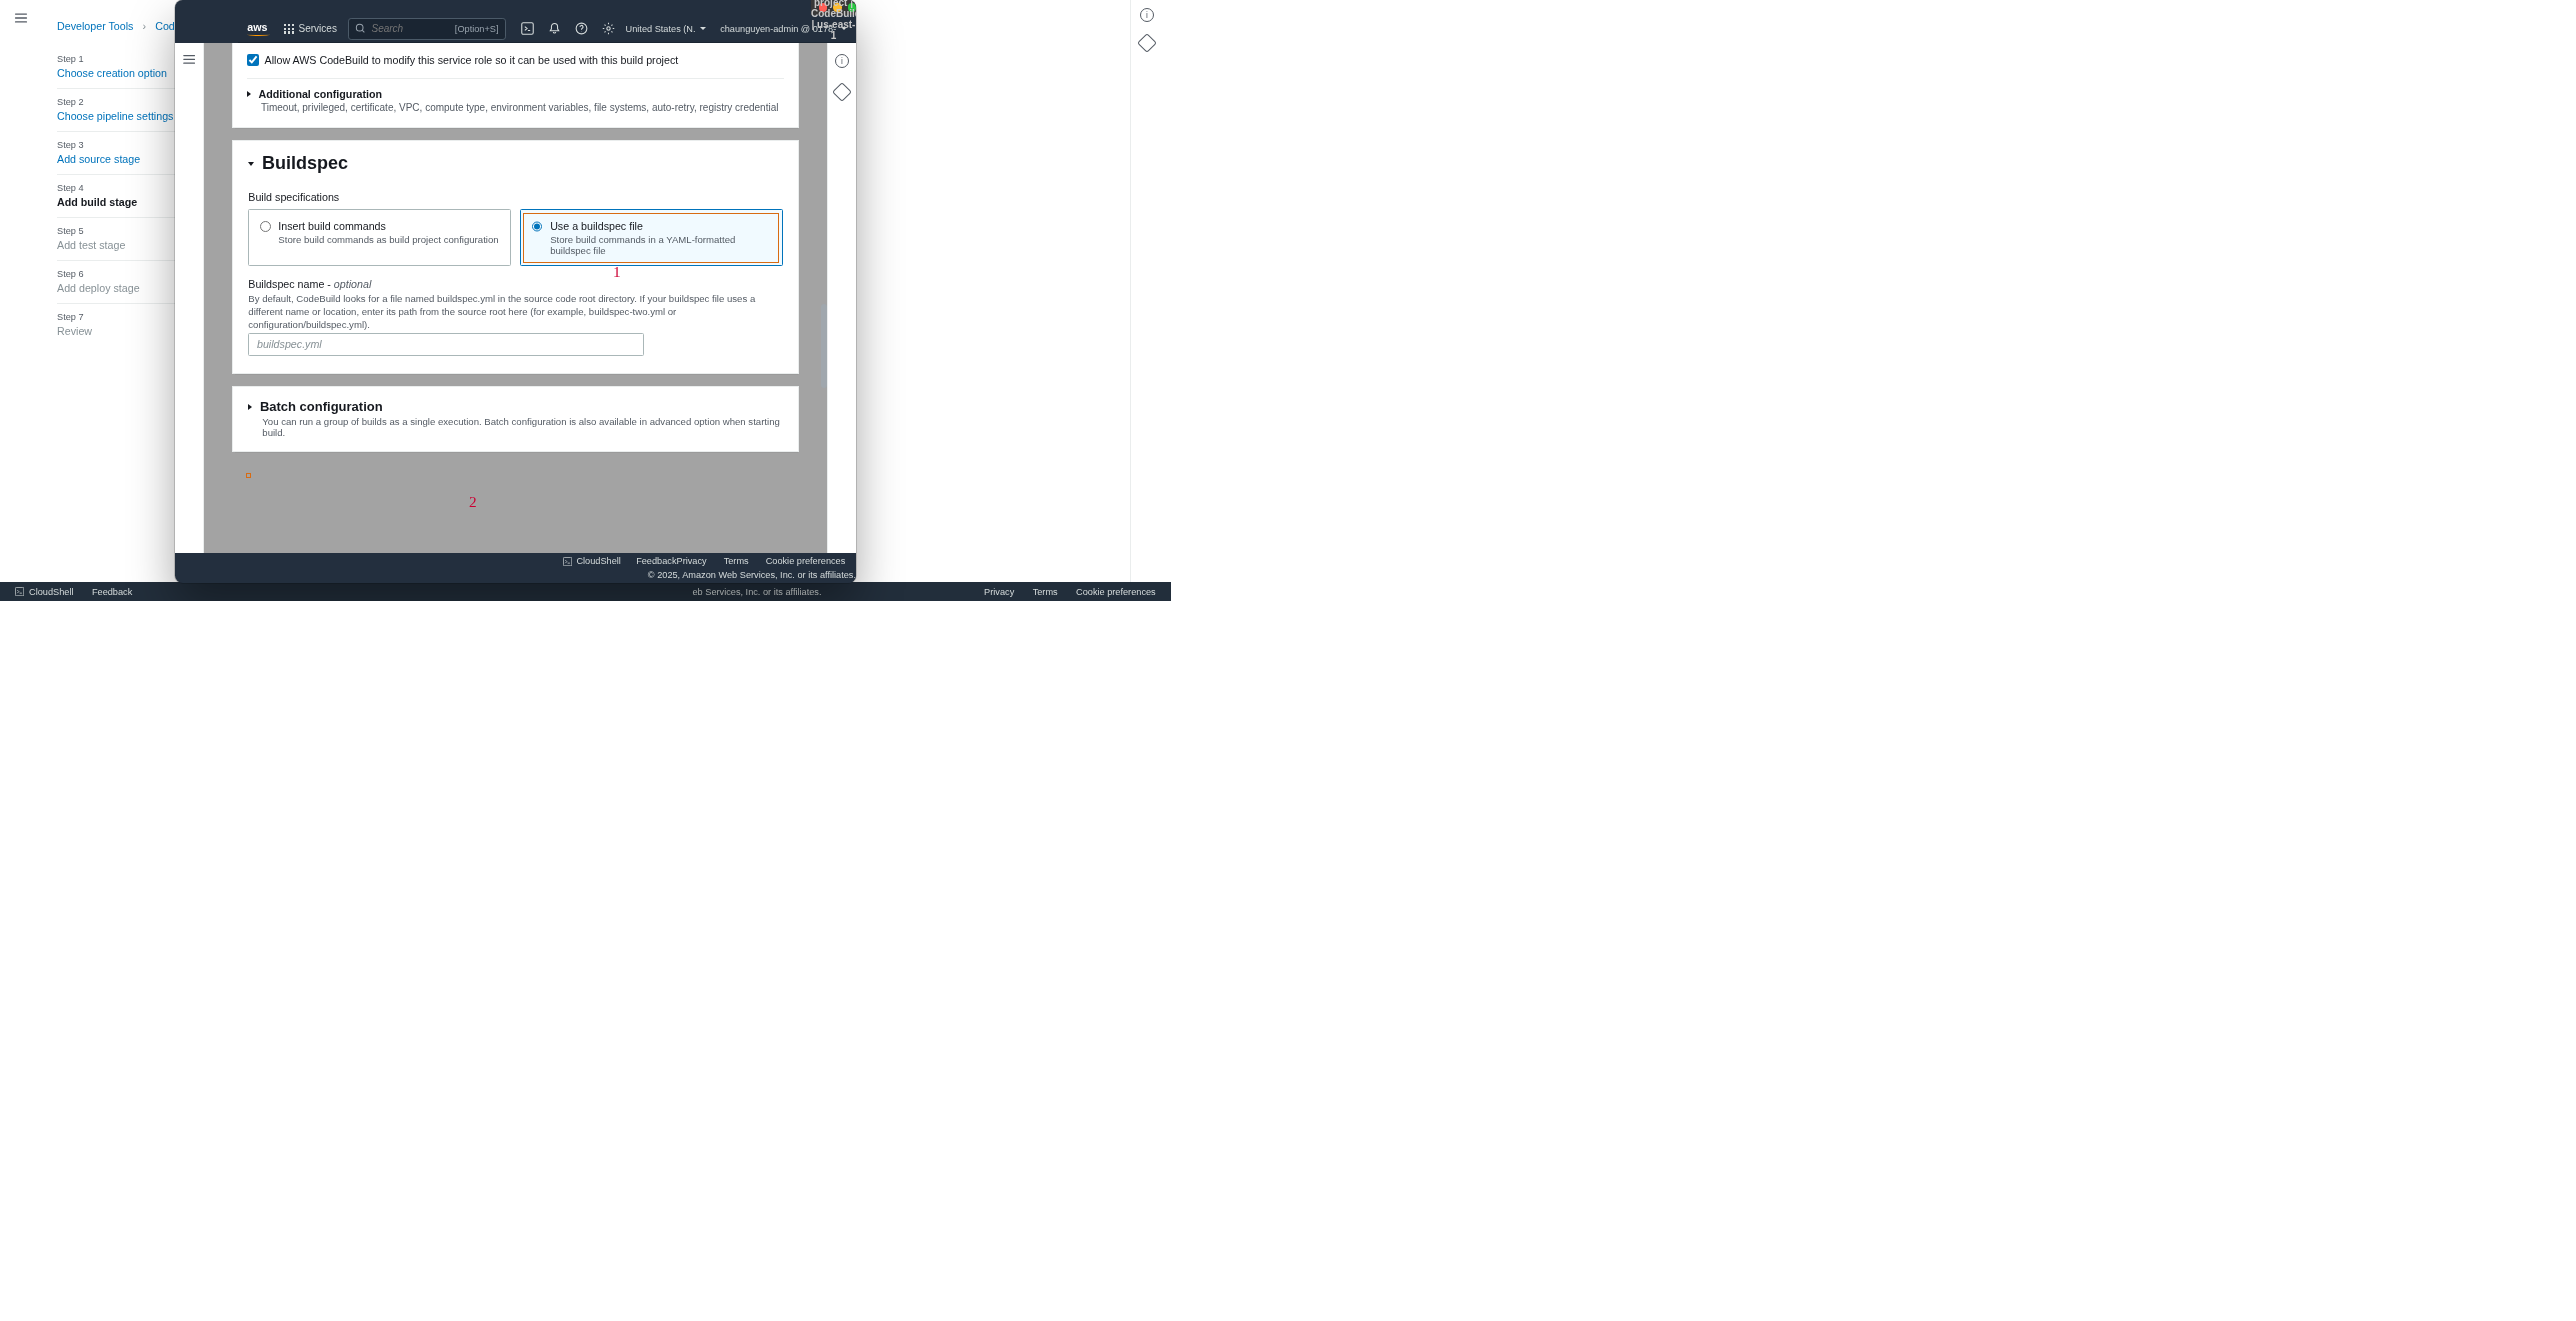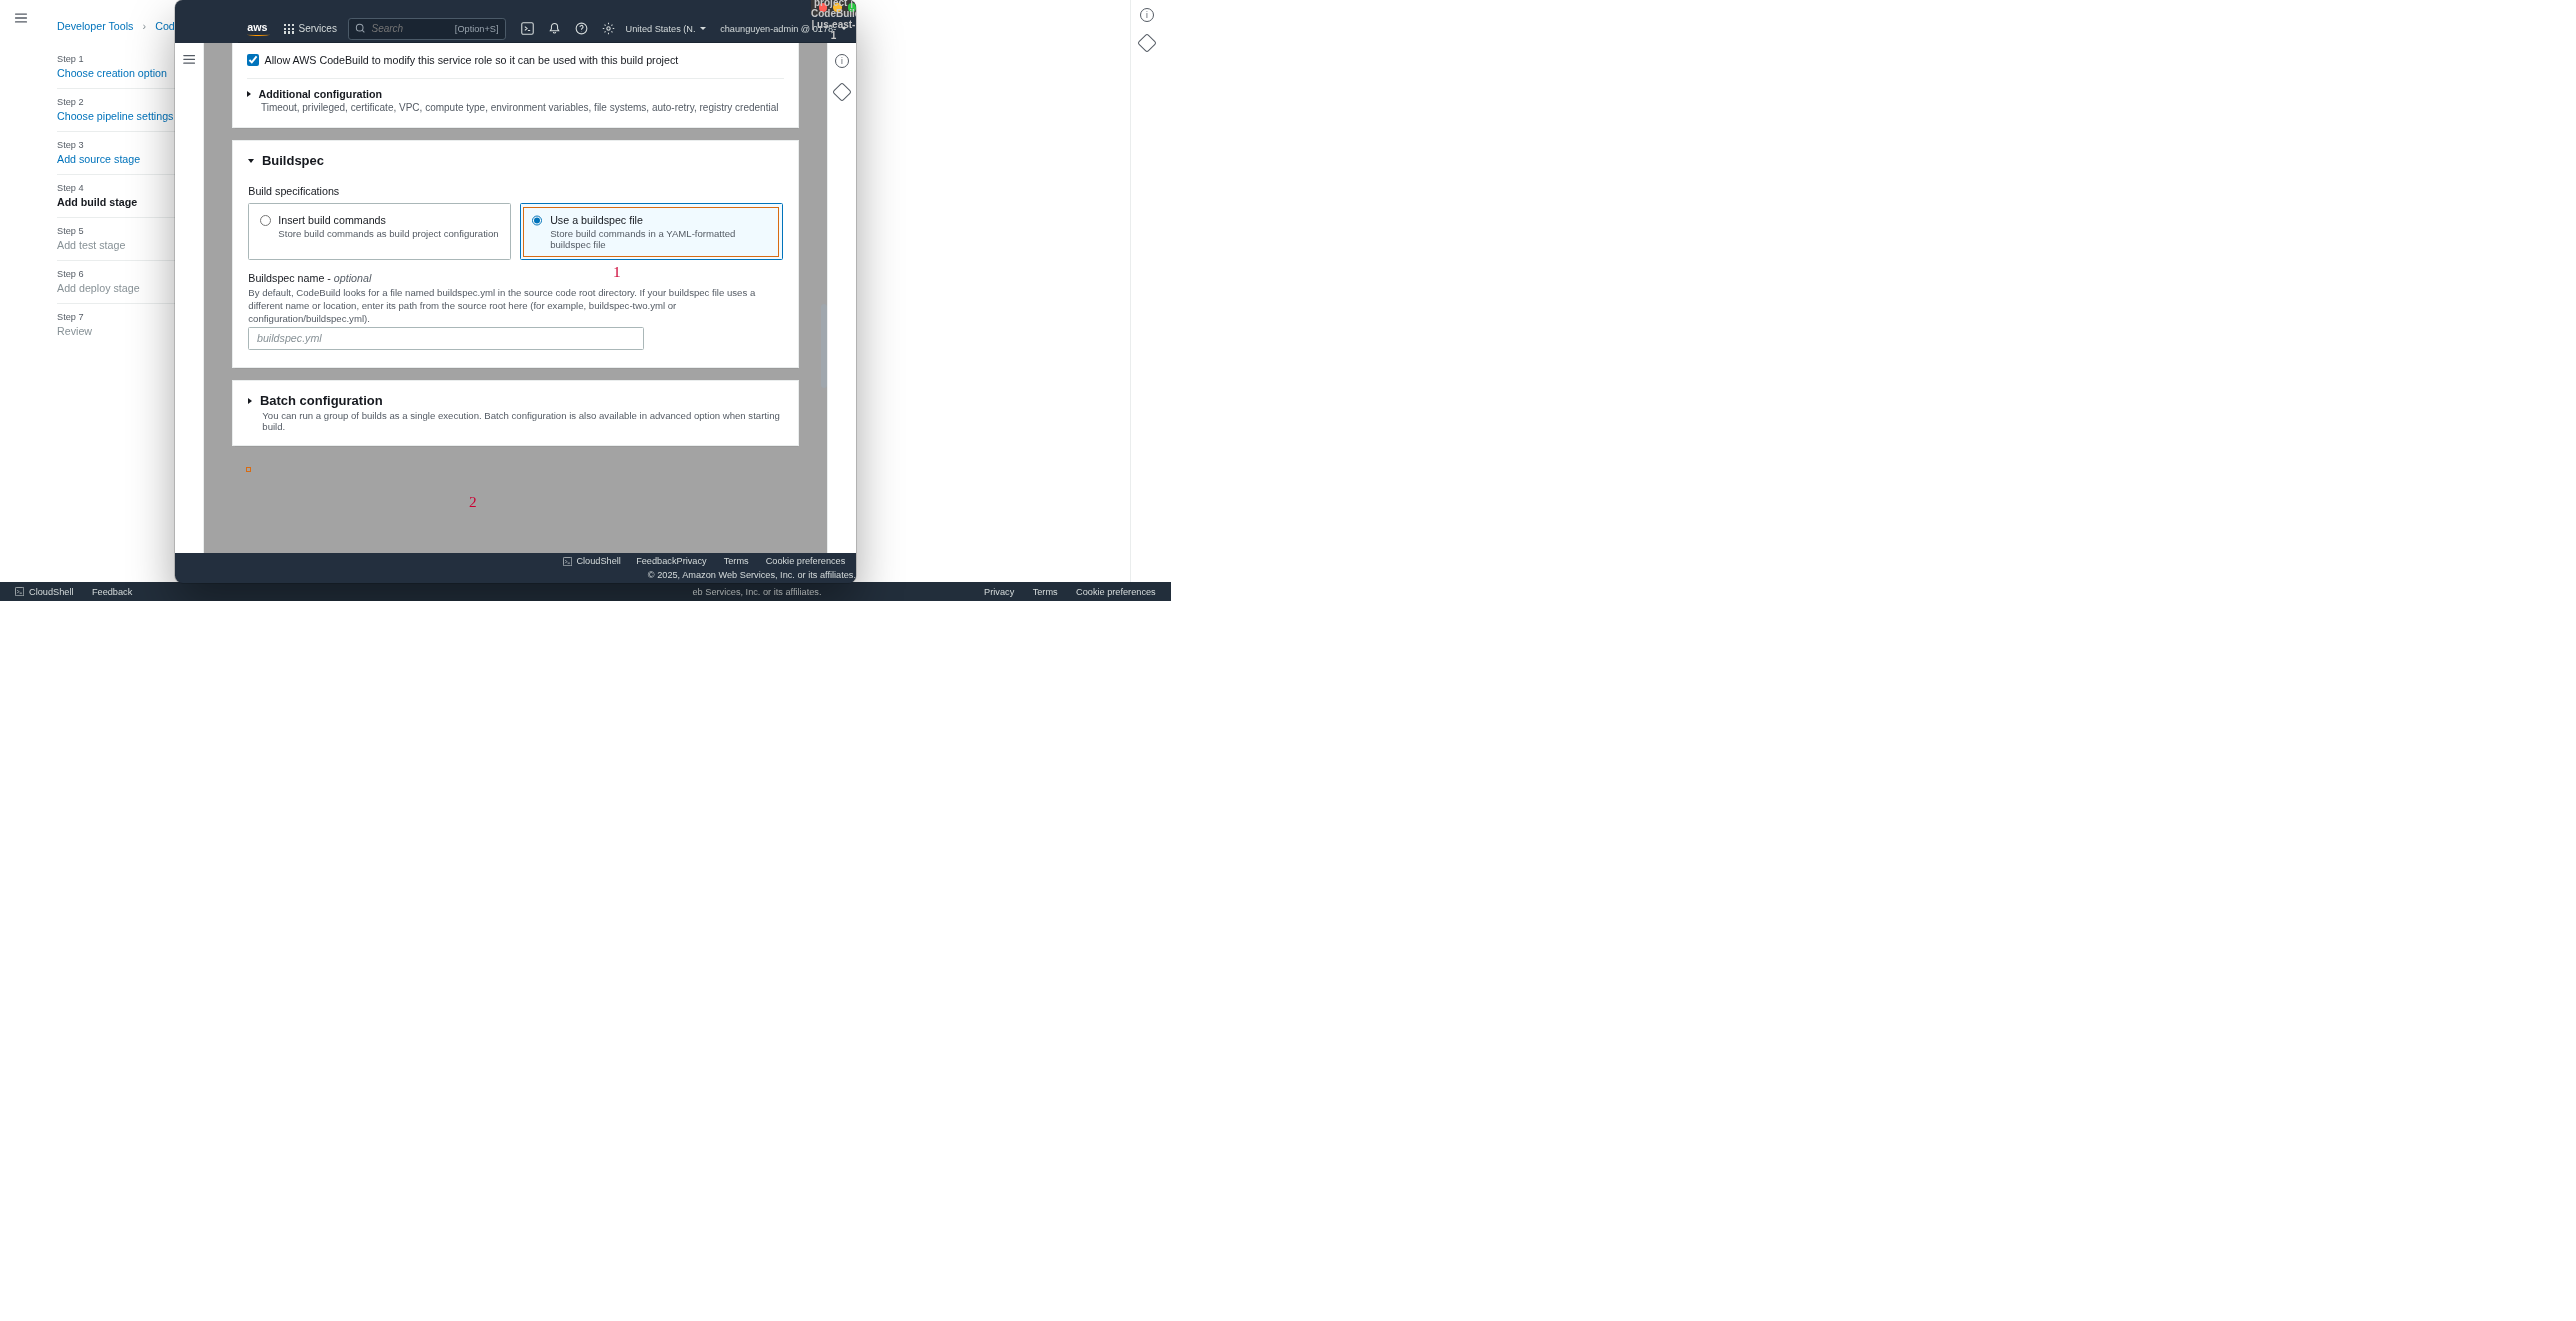--- a/index.html
+++ b/index.html
@@ -90,21 +90,21 @@
     .left-rail{width:29px; background:#fff; border-right:0.8px solid #eaeded; display:flex; justify-content:center; padding-top:10.7px;}
     .left-rail svg{width:12.3px;height:10.7px;}
     .right-rail{width:29px; background:#fff; border-left:0.8px solid #eaeded; display:flex; flex-direction:column; align-items:center; padding-top:10.7px; gap:17px;}
     .right-rail .ic{width:14px;height:14px;border:1.2px solid #545b64;border-radius:50%; display:flex;align-items:center;justify-content:center;font-size:8.4px;color:#545b64;}
     .content{flex:1; overflow-y:auto; background:#a3a3a3; padding:0 28px 23px;}
     .scrollbar-fake{position:absolute; right:29px; top:261px; width:6.1px; height:84px; background:#a0a7ad; border-radius:3.1px;}
     
     .panel{background:#fff; border:0.8px solid #eaeded; box-shadow: 0 0.8px 0.8px rgba(0,0,0,.05); margin-bottom:12.3px;}
     .panel-top{padding:10.7px 14px 14px; border-top:none;}
     .panel .body{padding:12.3px 15.3px 17px;}
-    .panel h2{font-size:13px; font-weight:700; display:flex; align-items:center; gap:6.1px;}
+    .panel h2{font-size:18px; font-weight:700; display:flex; align-items:center; gap:6.1px;}
     .expander-closed::before{content:''; display:inline-block; border-top:3.8px solid transparent; border-bottom:3.8px solid transparent; border-left:4.6px solid #16191f; margin-right:1.5px;}
     .expander-open::before{content:''; display:inline-block; border-left:3.8px solid transparent; border-right:3.8px solid transparent; border-top:4.6px solid #16191f; margin-right:1.5px;}
     .check-row{display:flex; align-items:center; gap:6.1px; font-size:10.7px; padding-bottom:9.2px;}
     .check-row input{width:11.5px; height:11.5px; accent-color:#0073bb;}
     .divider{height:0.8px; background:#eaeded; margin:3.1px 0 9.2px;}
     .addl-title{font-size:10.7px; font-weight:700; display:flex; align-items:center; gap:6.1px;}
     .addl-sub{font-size:10px; color:#545b64; margin-left:14px; margin-top:1.5px;}
     .section-label{font-size:10.7px; color:#16191f; margin:6.1px 0 6.1px;}
     
     .tiles{display:flex; gap:9.2px;}

